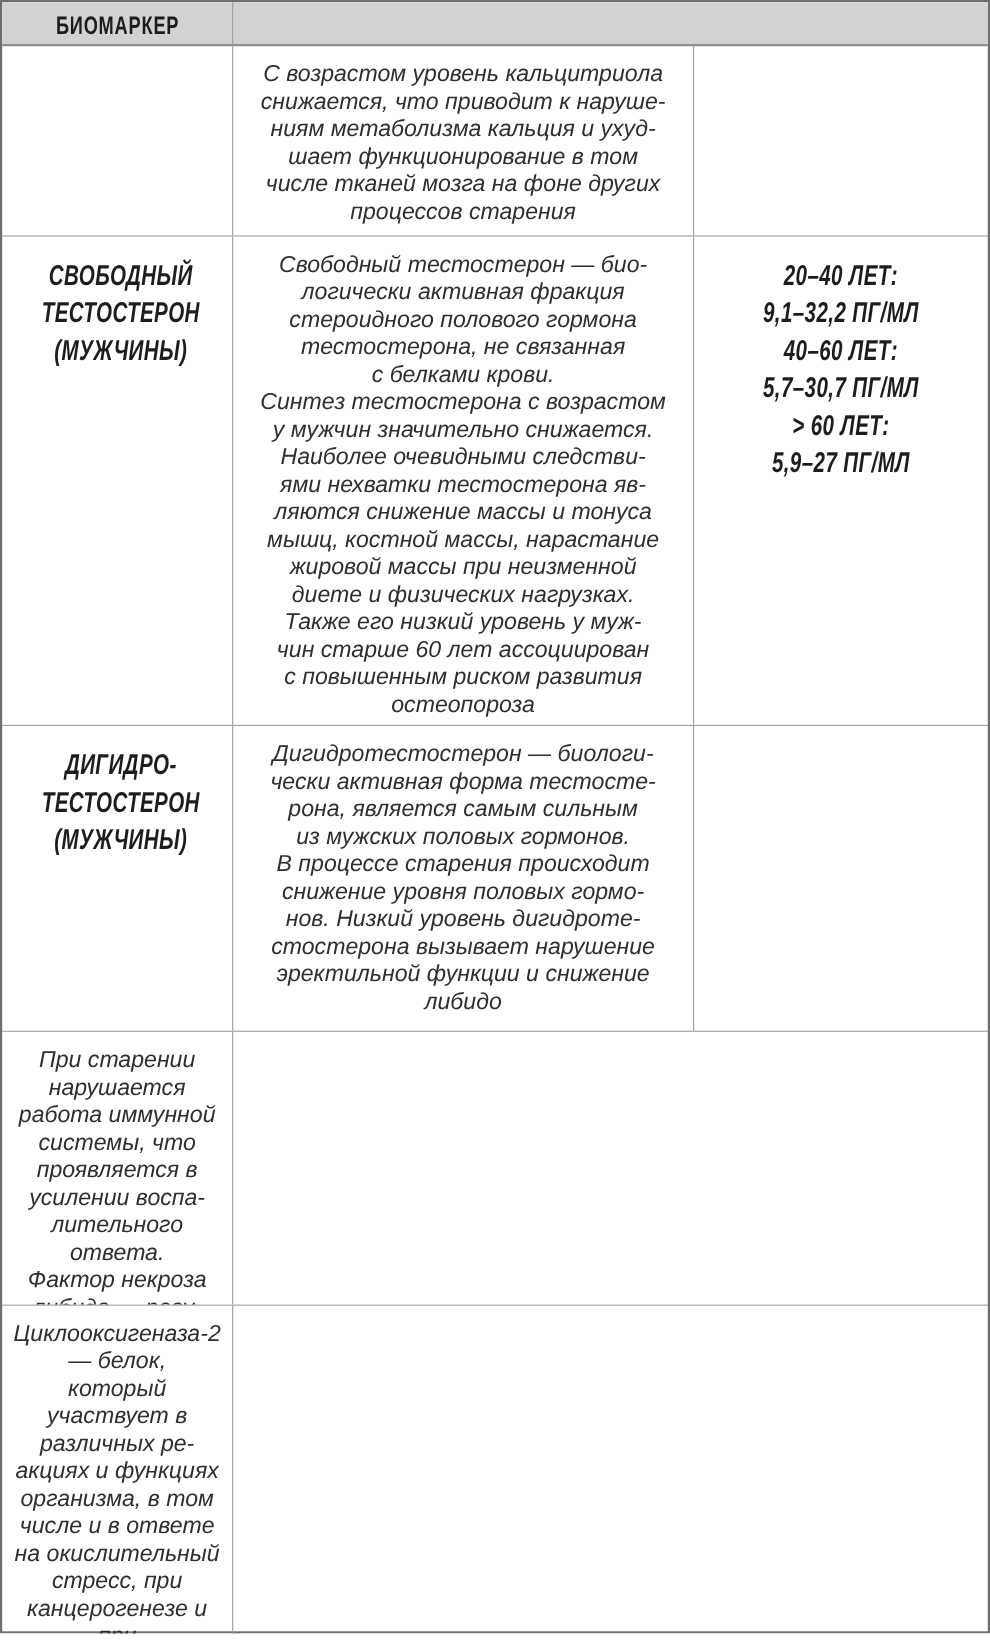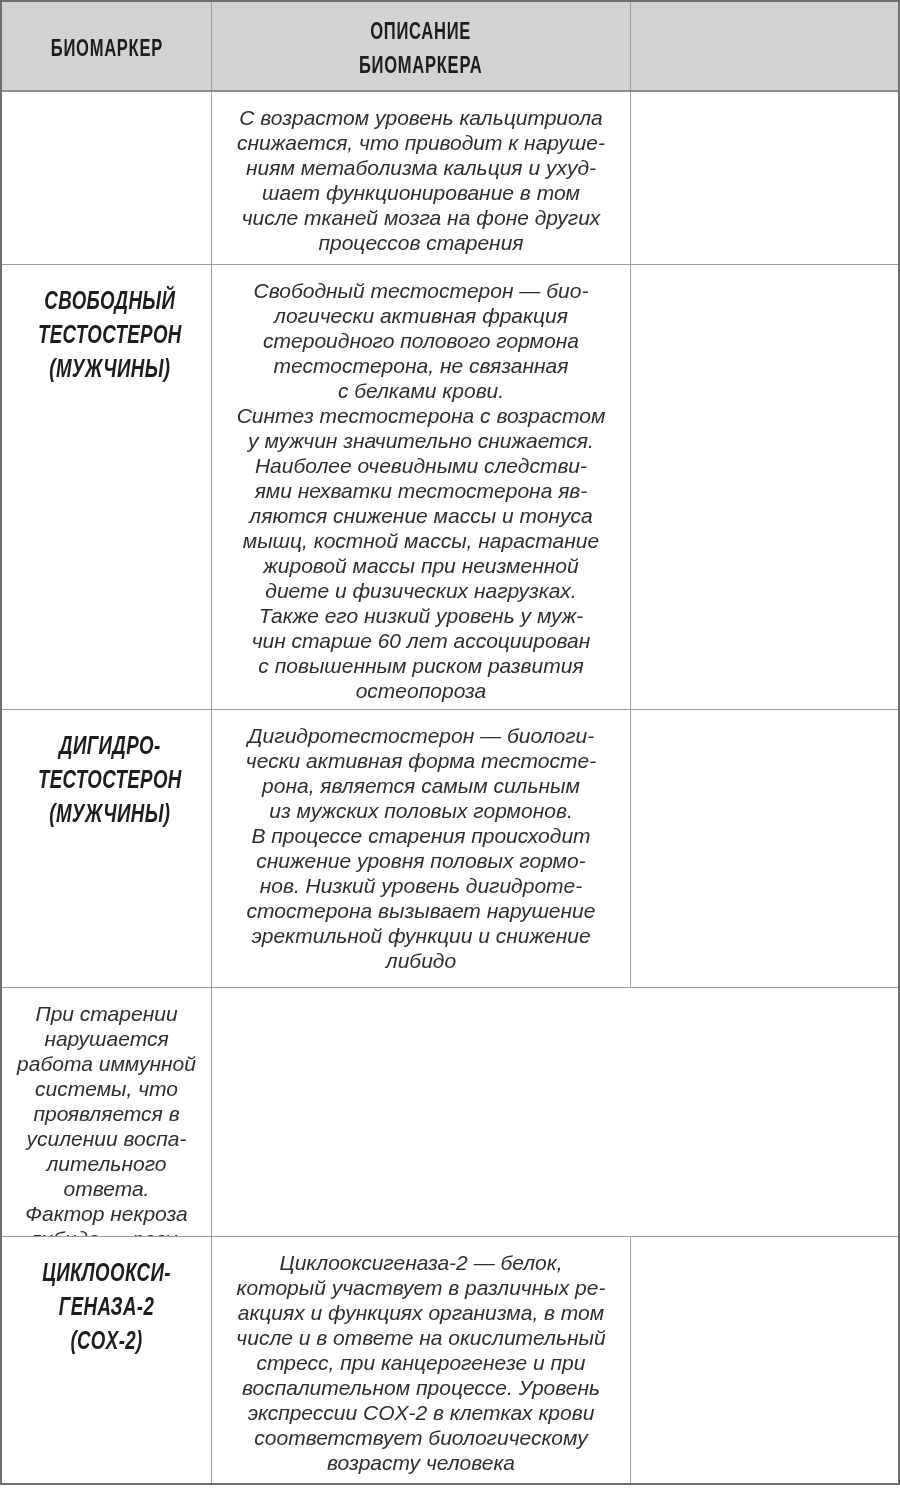--- a/index.html
+++ b/index.html
@@ -70,24 +70,20 @@
   }
 </style>
 </head>
 <body>
 
 <div class="table">
   <div class="row thead">
     <div class="cell b-right">
       <span class="cond">БИОМАРКЕР</span>
     </div>
-    <div class="cell b-right">
-      <span class="cond">ОПИСАНИЕ
-БИОМАРКЕРА</span>
-    </div>
   </div>
   <div class="tbody">
   <div class="row r0">
     <div class="cell c-bio b-right">
       <span class="cond"></span>
     </div>
     <div class="cell c-desc b-right">
       <span class="desc">С возрастом уровень кальцитриола
 снижается, что приводит к наруше-
 ниям метаболизма кальция и ухуд-
@@ -118,20 +114,28 @@
 ями нехватки тестостерона яв-
 ляются снижение массы и тонуса
 мышц, костной массы, нарастание
 жировой массы при неизменной
 диете и физических нагрузках.
 Также его низкий уровень у муж-
 чин старше 60 лет ассоциирован
 с повышенным риском развития
 остеопороза</span>
     </div>
+    <div class="cell c-ref">
+      <span class="cond">20–40 ЛЕТ:
+9,1–32,2 ПГ/МЛ
+40–60 ЛЕТ:
+5,7–30,7 ПГ/МЛ
+&gt; 60 ЛЕТ:
+5,9–27 ПГ/МЛ</span>
+    </div>
   </div>
 
   <div class="row r2">
     <div class="cell c-bio b-right">
       <span class="cond">ДИГИДРО-
 ТЕСТОСТЕРОН
 (МУЖЧИНЫ)</span>
     </div>
     <div class="cell c-desc b-right">
       <span class="desc">Дигидротестостерон — биологи-
@@ -155,24 +159,20 @@
 лительного ответа.
 Фактор некроза либидо — регу-
 лятор иммунной и воспалитель-
 ной реакций, повышение уровня
 которого связано с возрастными
 изменениями</span>
     </div>
   </div>
 
   <div class="row r4">
-    <div class="cell c-bio b-right">
-      <span class="cond">ЦИКЛООКСИ-
-ГЕНАЗА-2 (COX-2)</span>
-    </div>
     <div class="cell c-desc b-right">
       <span class="desc">Циклооксигеназа-2 — белок,
 который участвует в различных ре-
 акциях и функциях организма, в том
 числе и в ответе на окислительный
 стресс, при канцерогенезе и при
 воспалительном процессе. Уровень
 экспрессии COX-2 в клетках крови
 соответствует биологическому
 возрасту человека</span>

